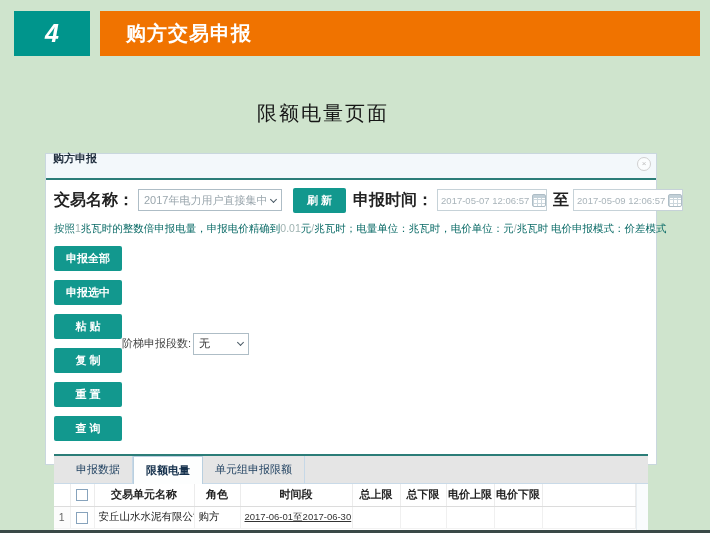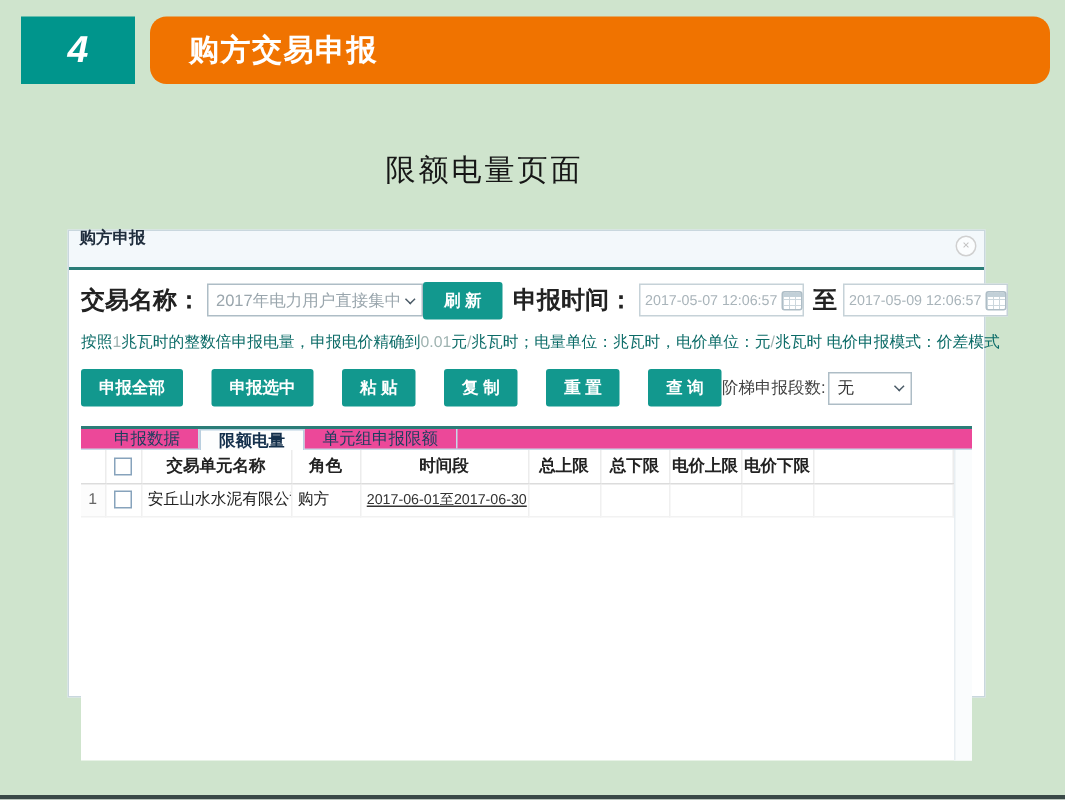--- a/index.html
+++ b/index.html
@@ -14,21 +14,21 @@
   .num-box{
     position:absolute;left:14px;top:11px;width:76px;height:45px;
     background:#00958c;color:#fff;
     display:flex;align-items:center;justify-content:center;
     font-size:25px;font-weight:bold;font-style:italic;
   }
   .title-band{
     position:absolute;left:100px;top:11px;width:600px;height:45px;
     background:#f07300;color:#fff;
     display:flex;align-items:center;padding-left:26px;
-    font-size:20px;font-weight:bold;letter-spacing:1px;border-radius:11px;
+    font-size:20px;font-weight:bold;letter-spacing:1px;
   }
   .caption{
     position:absolute;left:257px;top:100px;
     font-family:"Liberation Serif","DejaVu Serif",serif;
     font-size:20px;color:#161616;letter-spacing:2px;
   }
 
   
   .window{
     position:absolute;left:45px;top:153px;width:612px;height:312px;
@@ -58,21 +58,21 @@
   .chev{
     width:5px;height:5px;border-right:1.5px solid #4a5a66;border-bottom:1.5px solid #4a5a66;
     transform:rotate(45deg);margin-left:5px;margin-top:-2px;flex:none;
   }
   .trade-select{width:146px;}
   .btn{
     background:#12988e;color:#fff;border:none;border-radius:2px;
     font-size:11px;font-weight:bold;padding:5px 12px;white-space:nowrap;
     font-family:"Liberation Sans","DejaVu Sans",sans-serif;cursor:pointer;
   }
-  .refresh{margin:0 7px 0 0;padding:5px 14px;text-align:right;}
+  .refresh{margin:0 7px 0 11px;padding:5px 14px;text-align:right;}
   .dateinput{
     display:inline-flex;align-items:center;height:22px;width:110px;
     border:1px solid #c6d2d8;background:#fff;margin-left:4px;
     padding:0 3px;font-size:9.5px;color:#a9b4ba;white-space:nowrap;cursor:text;
   }
   .cal{
     flex:none;width:14px;height:13px;margin-left:3px;
     border:1px solid #aebdc6;border-radius:2px;background-color:#fff;
     background-image:
       linear-gradient(#c2d0d8 0 3px, rgba(0,0,0,0) 3px),
@@ -82,28 +82,28 @@
   .to-label{margin-left:6px;}
 
   
   .hint{margin-top:9px;font-size:10.5px;line-height:14px;color:#0b6b67;white-space:nowrap;}
   .hp-teal{color:#0b6b67;}
   .hp-gray{color:#9fb3b1;}
   .hp-bold{color:#0b6b67;font-weight:normal;margin-top:20px;}
 
   
   .toolbar{margin-top:11px;display:flex;align-items:center;}
-  .btn-group{display:flex;gap:19px;}
+  .btn-group{display:flex;gap:9px;flex-direction:column;}
   .ladder{display:flex;align-items:center;font-size:11px;color:#444;}
   .ladder-select{width:56px;color:#333;margin-left:2px;}
 
   
   .tabpanel{margin-top:13px;border-top:2px solid #2b7d78;}
   .tabs{
-    height:14px;background:#ec4899;display:flex;align-items:stretch;
+    height:28px;background:#e5e5e5;display:flex;align-items:stretch;
     padding-left:10px;border-bottom:1px solid #c9dae8;
   }
   .tab{
     display:flex;align-items:center;padding:0 12px;
     font-size:11px;color:#1c3e5e;border-right:1px solid #c6d8e7;cursor:pointer;
   }
   .tab.active{
     background:#fdfefe;font-weight:bold;color:#14304c;
     border:1px solid #b9cfdf;border-bottom:none;margin-bottom:-1px;
   }

